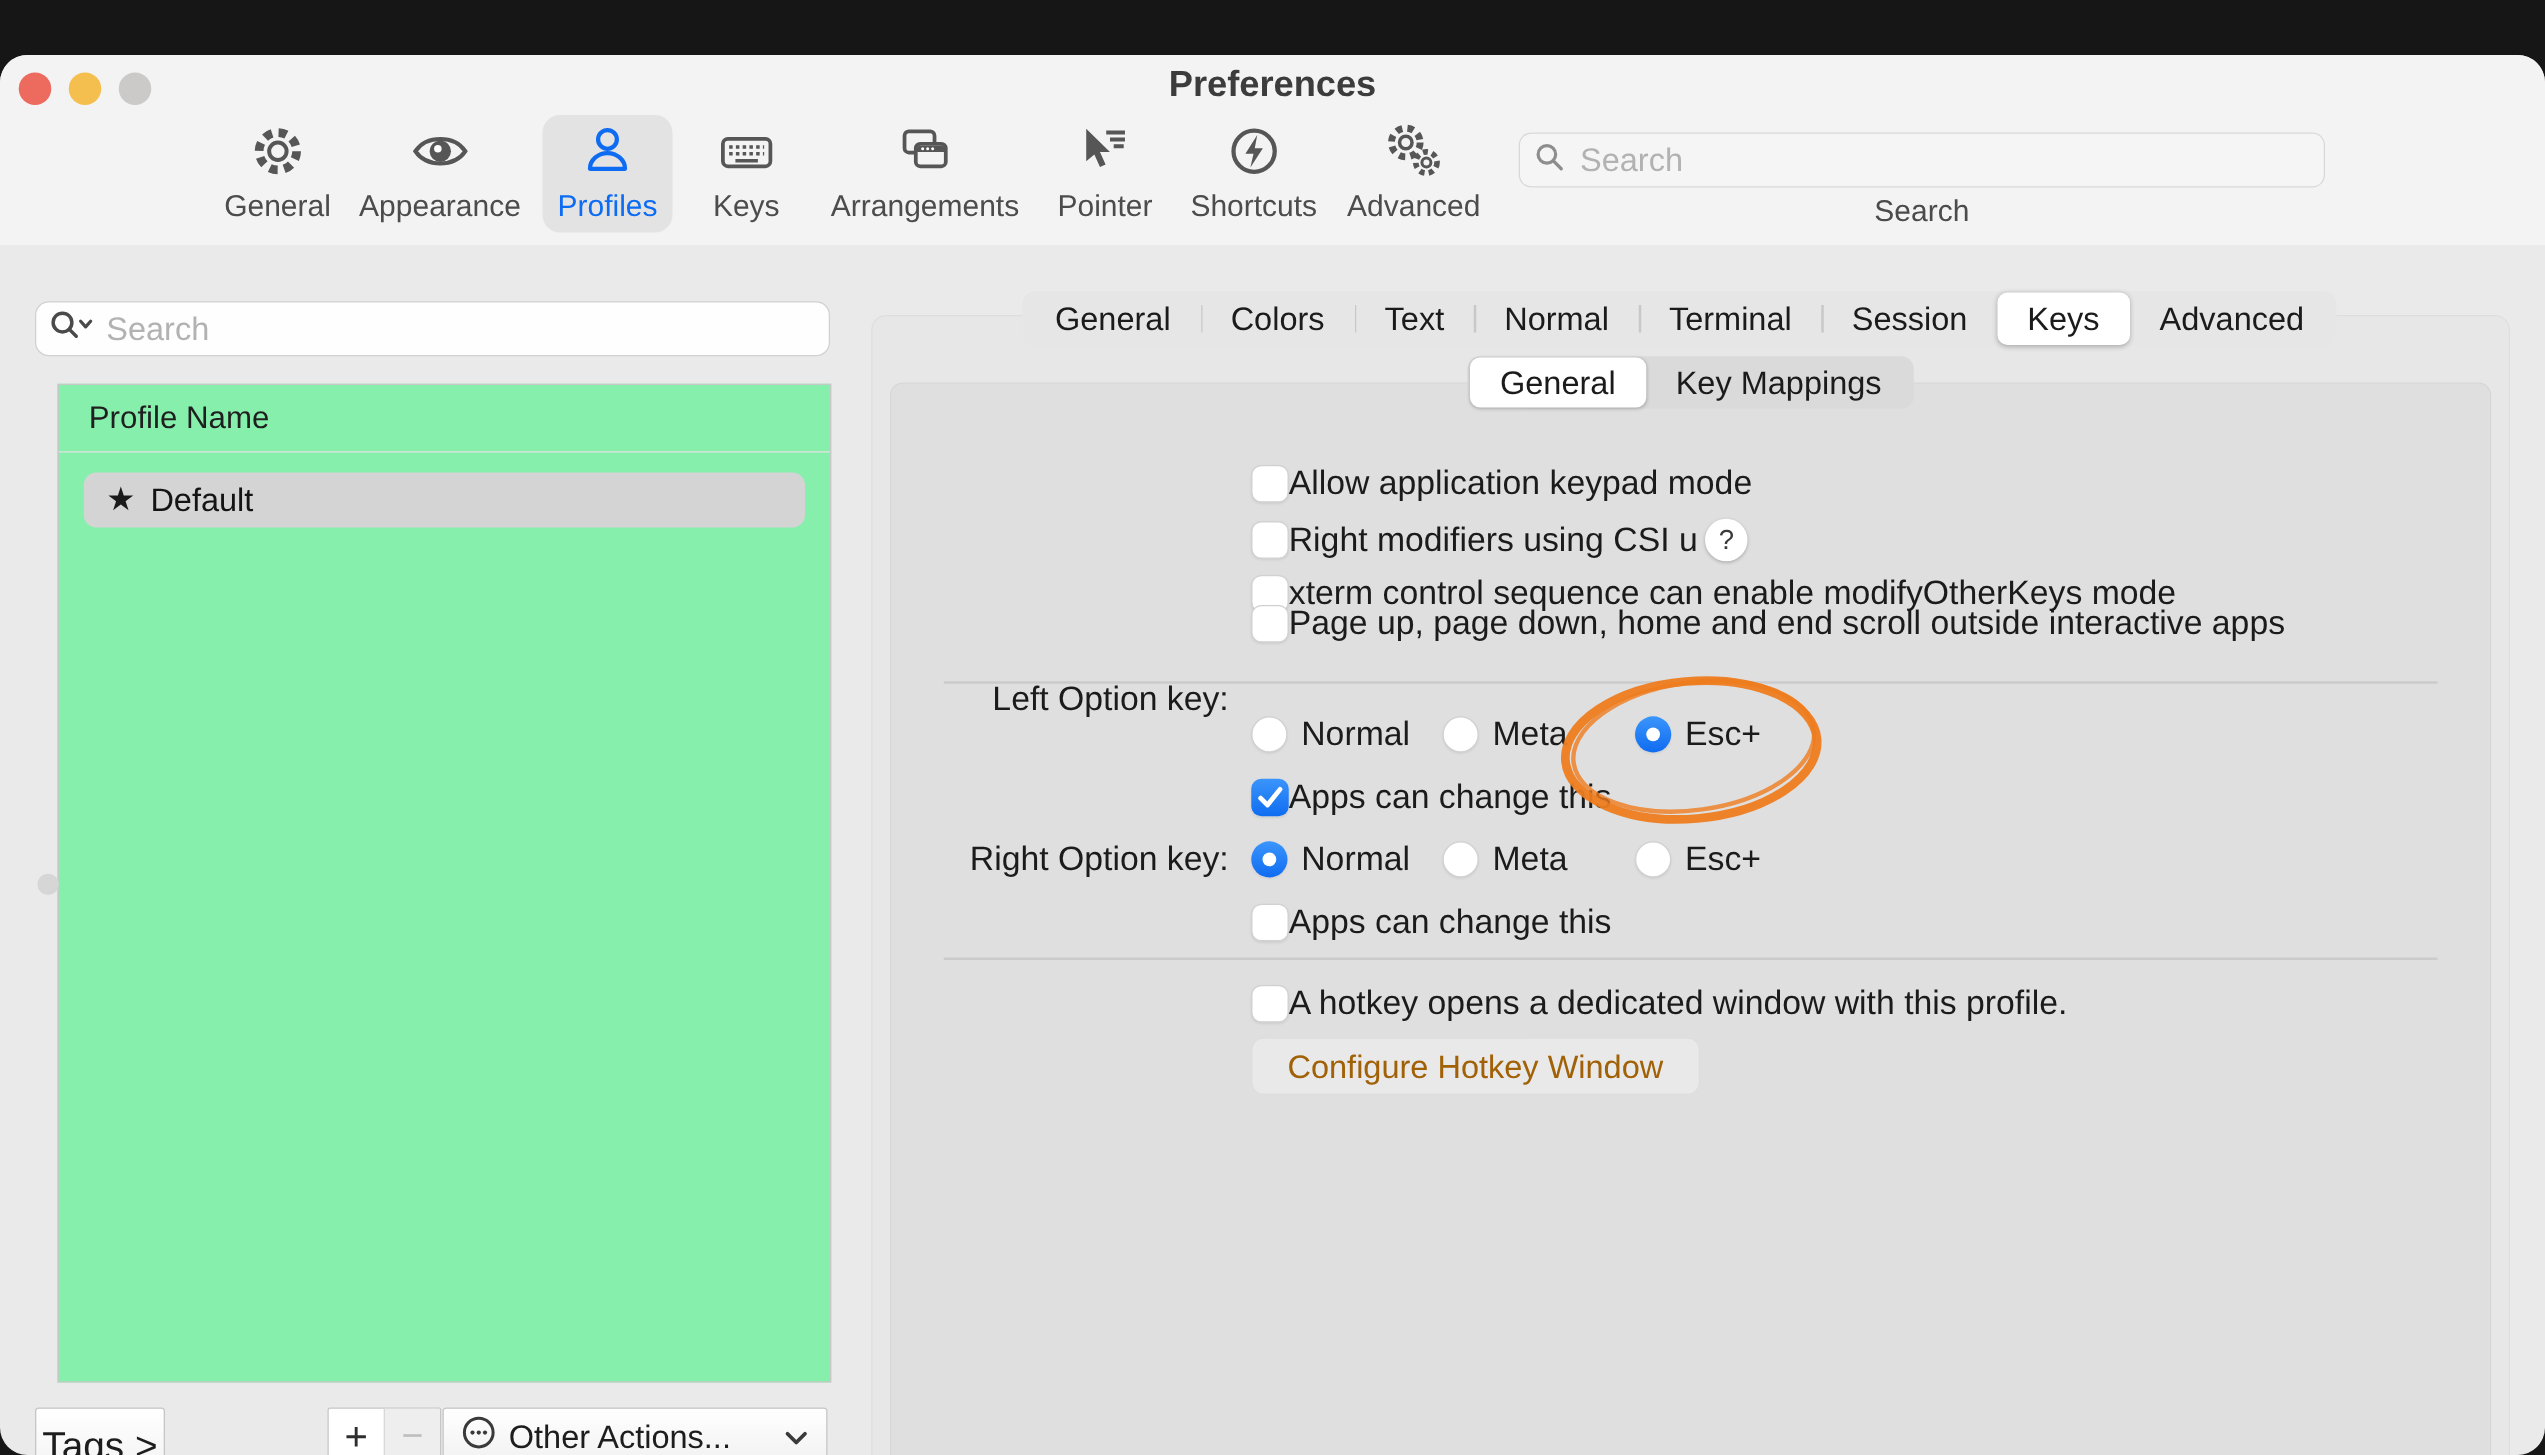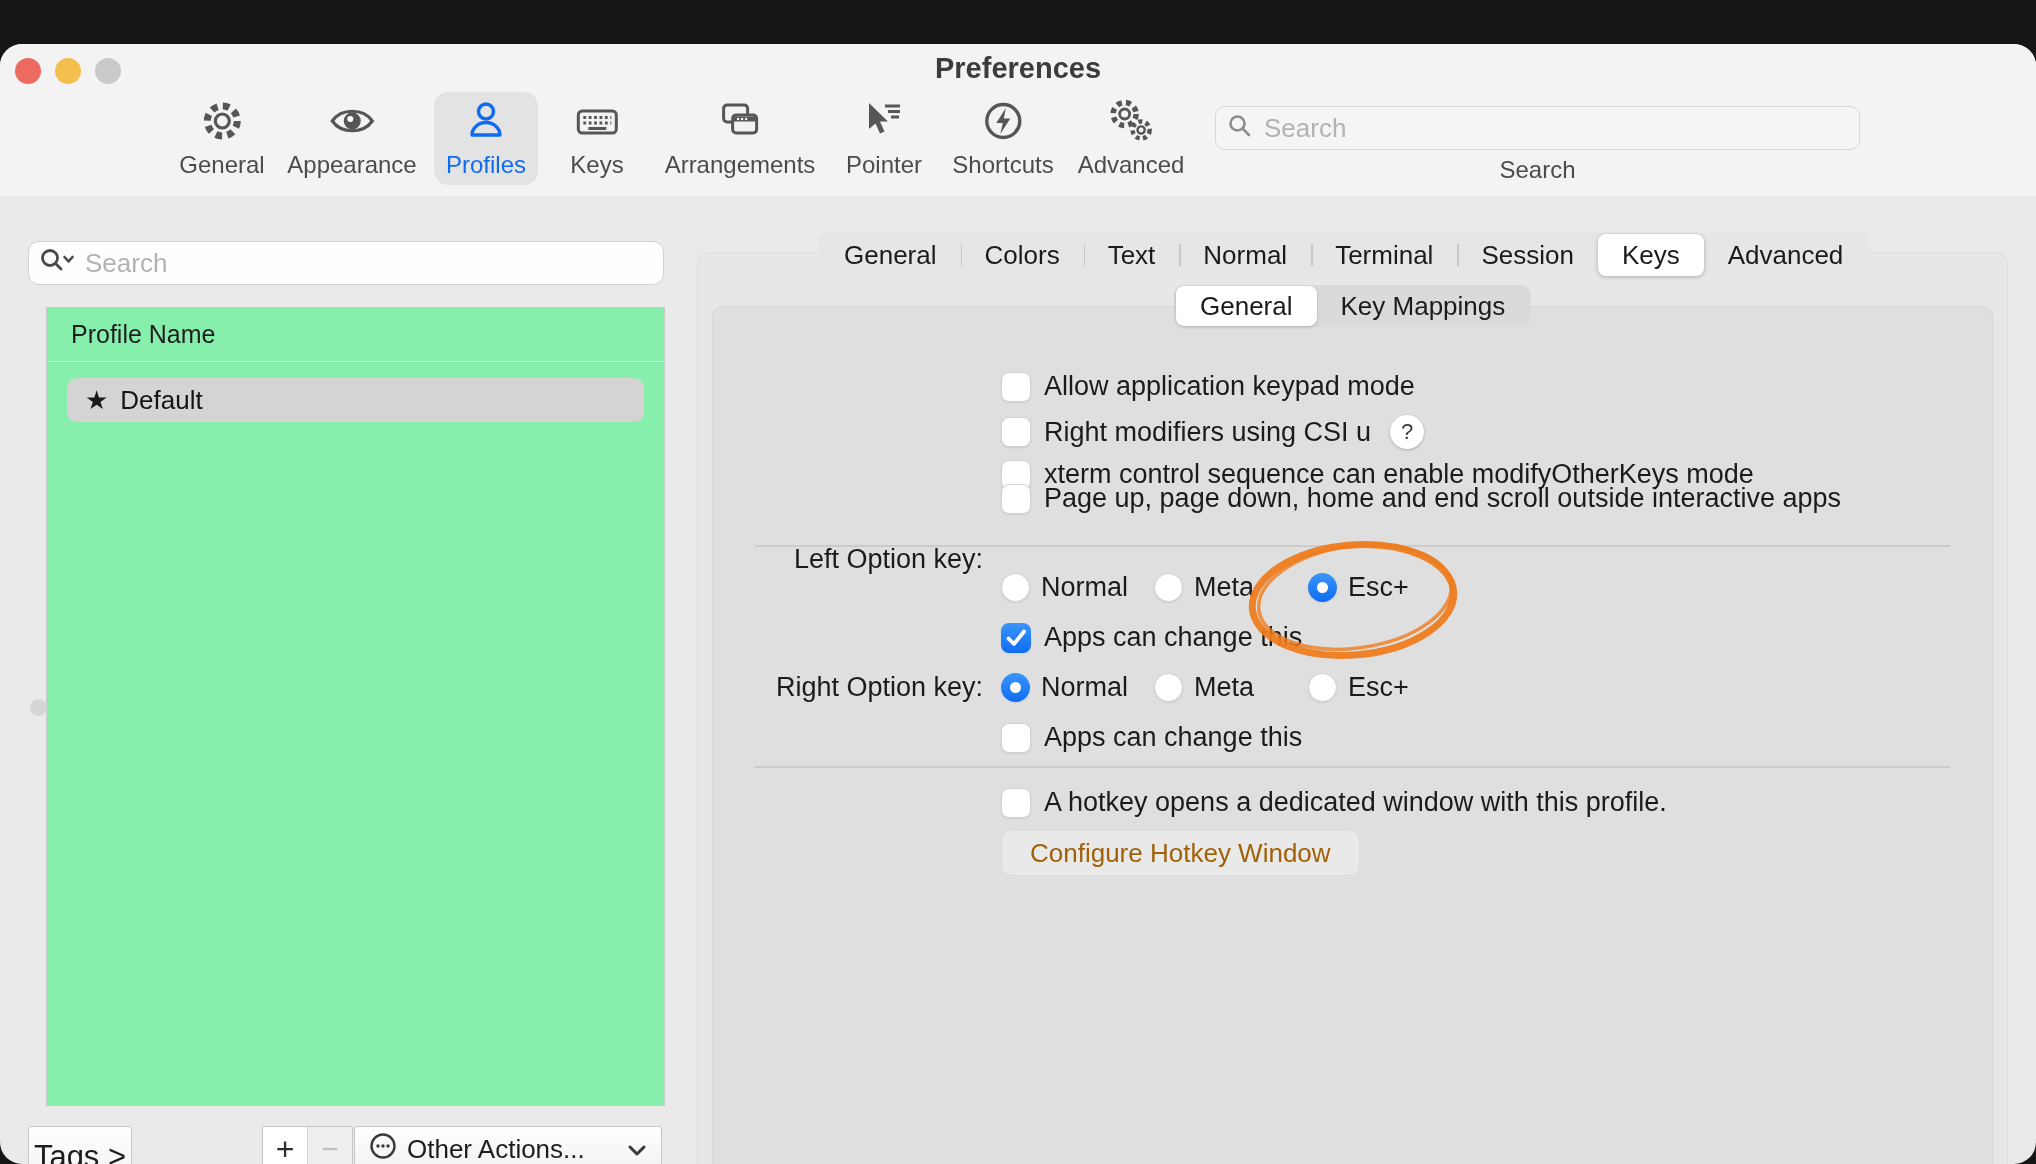--- a/index.html
+++ b/index.html
@@ -41,21 +41,21 @@
   .panel{position:absolute;left:697px;top:208px;width:1311px;height:942px;background:#e8e7e8;border-radius:12px;border:1px solid #dfdedf;box-sizing:border-box;}
   .inner{position:absolute;left:712px;top:262px;width:1281px;height:882px;background:#e0dfe0;border-radius:10px;border:1px solid #d8d7d8;box-sizing:border-box;}
   .tabbar{position:absolute;left:818px;top:189px;height:44px;display:inline-flex;align-items:center;background:#e7e6e7;border-radius:10px;padding:0 2px;}
   .tab{height:40px;display:flex;align-items:center;padding:0 24px;font-size:26px;color:#1b1b1b;position:relative;}
   .tab.divider::before{content:"";position:absolute;left:0;top:9px;bottom:9px;width:1.5px;background:#c9c8c9;}
   .tab.selected{background:#ffffff;border-radius:8px;box-shadow:0 1px 4px rgba(0,0,0,0.25);height:42px;}
   .subtabs{position:absolute;left:1174px;top:241px;height:42px;display:inline-flex;align-items:center;background:#dbdadb;border-radius:10px;padding:0 2px;}
   .subtab{height:38px;display:flex;align-items:center;padding:0 24px;font-size:26px;color:#1b1b1b;}
   .subtab.selected{background:#ffffff;border-radius:8px;box-shadow:0 1px 3px rgba(0,0,0,0.22);height:40px;}
   
-  .row{position:absolute;display:flex;align-items:center;gap:13px;font-size:27px;color:#1b1b1b;}
+  .row{position:absolute;display:flex;align-items:center;gap:0;font-size:27px;color:#1b1b1b;}
   .checkbox{width:30px;height:30px;border-radius:8px;background:#ffffff;border:1.5px solid #d2d1d2;box-sizing:border-box;box-shadow:0 1px 2px rgba(0,0,0,0.08);flex:none;display:flex;align-items:center;justify-content:center;}
   .checkbox.checked{background:linear-gradient(180deg,#3b95fc,#0f6cf0);border:none;}
   .radio{width:29px;height:29px;border-radius:50%;background:#ffffff;border:1.5px solid #d2d1d2;box-sizing:border-box;box-shadow:0 1px 2px rgba(0,0,0,0.08);flex:none;display:flex;align-items:center;justify-content:center;}
   .radio.selected{background:linear-gradient(180deg,#3b95fc,#0f6cf0);border:none;}
   .radio.selected::after{content:"";width:11px;height:11px;border-radius:50%;background:#fff;}
   .help-circle{width:34px;height:34px;border-radius:50%;background:#fff;box-shadow:0 1px 3px rgba(0,0,0,0.25);display:flex;align-items:center;justify-content:center;font-size:22px;color:#3a3a3a;margin-left:6px;flex:none;}
   .divline{position:absolute;left:755px;width:1195px;height:1.5px;background:#cccbcc;}
   .opt-label{position:absolute;left:640px;width:343px;text-align:right;font-size:27px;color:#1b1b1b;line-height:30px;}
   .cfg-btn{position:absolute;left:1001px;top:786px;height:46px;padding:0 28px;background:#eae9ea;border:1px solid #dedddd;border-radius:10px;display:flex;align-items:center;font-size:26px;color:#a16207;box-sizing:border-box;}
   .annotation{position:absolute;left:1222px;top:482px;pointer-events:none;}

